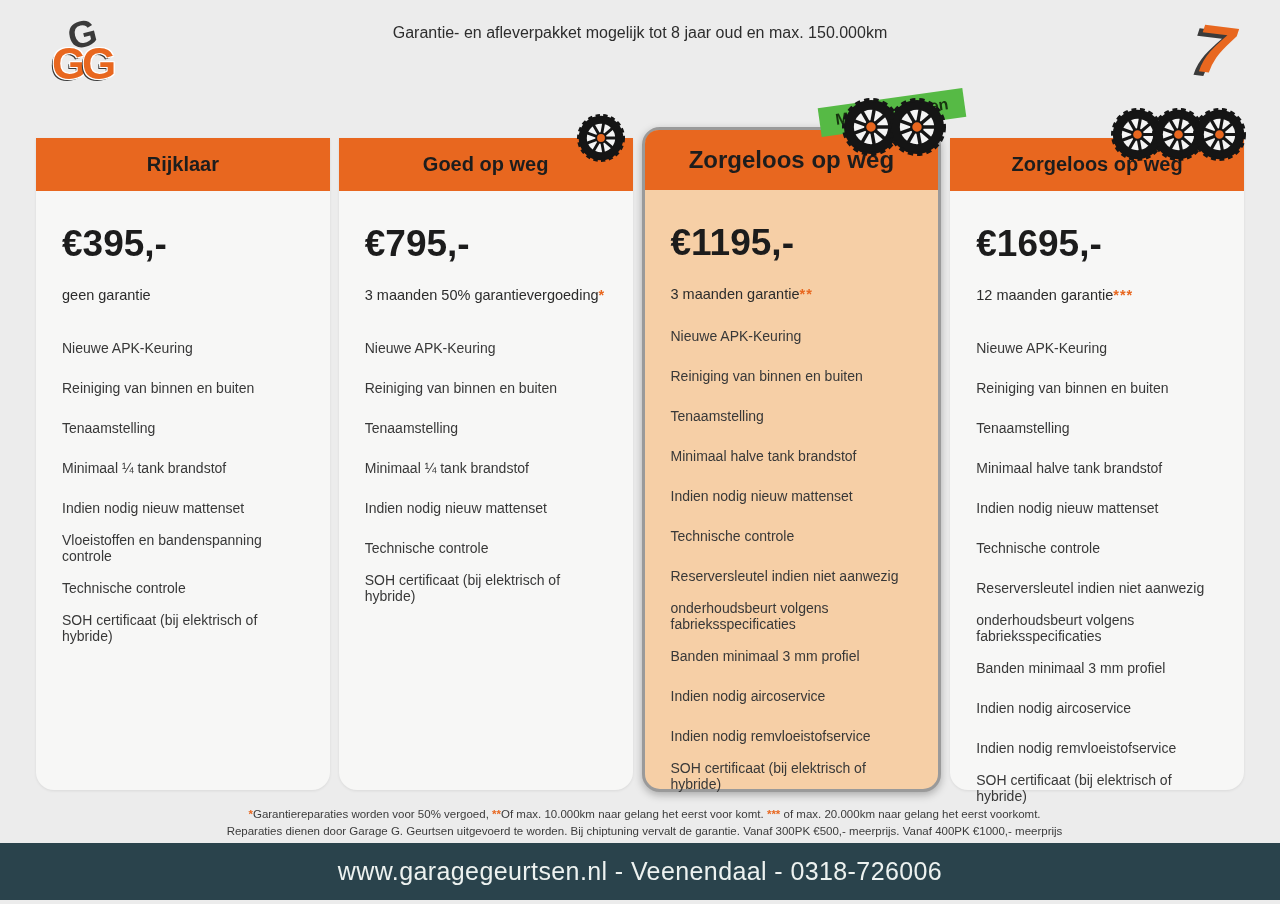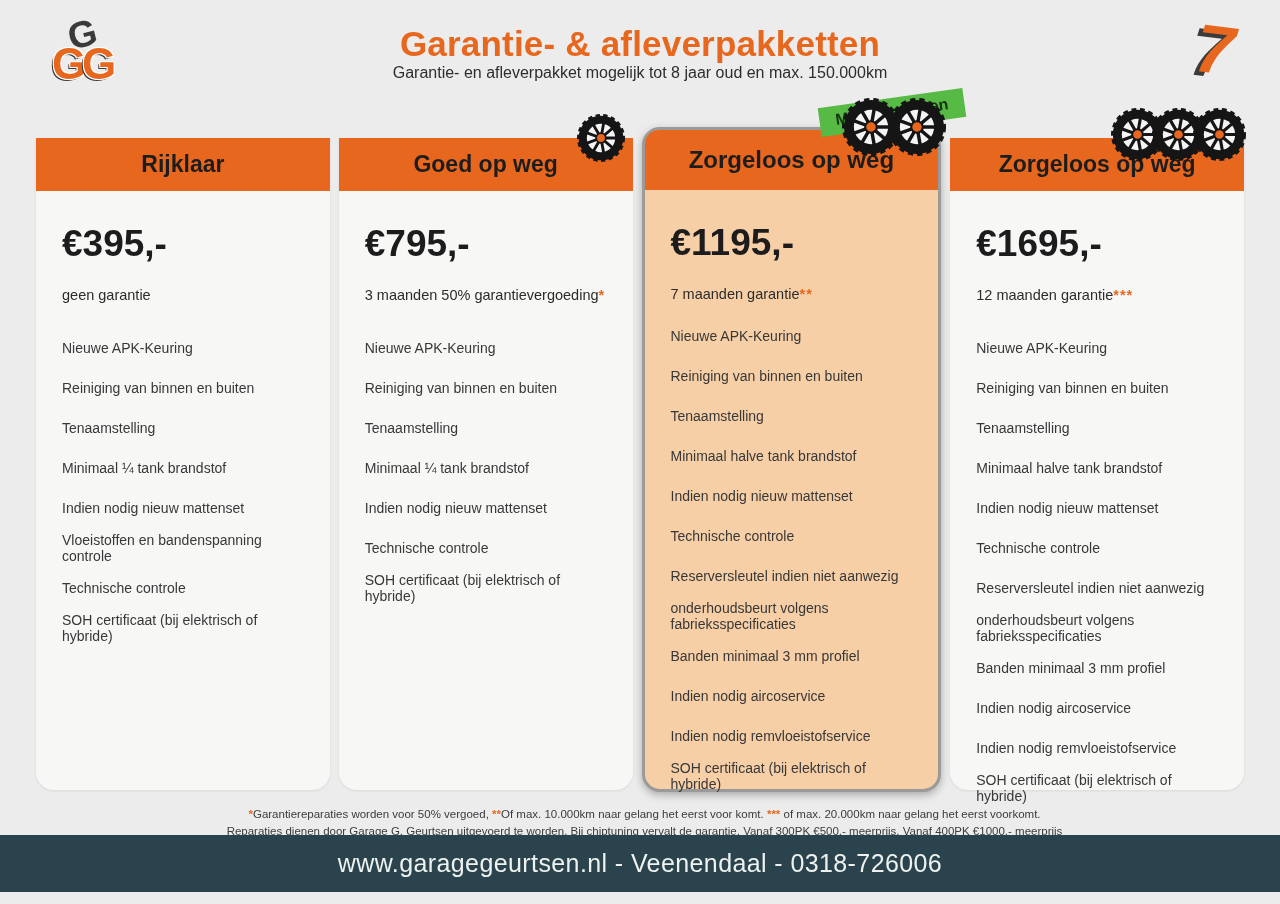--- a/index.html
+++ b/index.html
@@ -41,21 +41,21 @@
   }
   .card {
     position:relative; flex:1;
     background:#F7F7F6; height:652px;
     border-radius:0 0 18px 18px;
     box-shadow:0 1px 3px rgba(0,0,0,.08);
   }
   .card-header {
     background:#E8671F; height:53px;
     display:flex; align-items:center; justify-content:center;
-    font-size:23px; font-weight:800; color:#1d1d1d;
+    font-size:20px; font-weight:800; color:#1d1d1d;
   }
   .card.highlight {
     margin-top:-11px; height:665px;
     background:#F6CFA6;
     border:3px solid #9a9a9a; border-radius:18px;
     box-shadow:0 3px 8px rgba(0,0,0,.28);
   }
   .card.highlight .card-header { border-radius:14px 14px 0 0; height:60px; font-size:24px; }
 
   .card-body { padding:0 20px 0 26px; }
@@ -88,21 +88,21 @@
 
   
   .disclaimer {
     position:absolute; top:806px; left:0; width:100%;
     text-align:center; font-size:11.5px; line-height:17px; color:#3b3b3b;padding-left:9px;
   }
   .disclaimer .em { color:#E8671F; font-weight:700; }
 
   
   .footer {
-    position:absolute; left:0; bottom:12px; width:100%; height:57px;
+    position:absolute; left:0; bottom:4px; width:100%; height:57px;
     background:#2A434C; display:flex; align-items:center; justify-content:center;
   }
   .footer-text { color:#EDF2F0; font-size:25px; letter-spacing:.4px; }
 
   .hidden-defs { position:absolute; width:0; height:0; overflow:hidden; }
 </style>
 </head>
 <body>
 
 <svg class="hidden-defs" aria-hidden="true">
@@ -126,21 +126,20 @@
     </g>
   </defs>
 </svg>
 
 <div class="top">
   <div class="logo">
     <span class="g-dark">G</span>
     <span class="g-o1">G</span>
     <span class="g-o2">G</span>
   </div>
-  <div class="title">Garantie- &amp; afleverpakketten</div>
   <div class="subtitle">Garantie- en afleverpakket mogelijk tot 8 jaar oud en max. 150.000km</div>
   <div class="seven">7</div>
 </div>
 
 <div class="cards">
   <div class="card">
 
     <div class="card-header">
       <span>Rijklaar</span>
     </div>
@@ -198,21 +197,21 @@
         <svg viewBox="0 0 44 44" class="tire">
           <use href="#tire-shape"></use>
         </svg>
       </div>
     <div class="card-header">
       <span>Zorgeloos op weg</span>
     </div>
     <div class="card-body">
       <div class="price">€1195,-</div>
       <div class="warranty">
-        <span>7 maanden garantie</span><span class="mark">**</span>
+        <span>3 maanden garantie</span><span class="mark">**</span>
       </div>
       <ul class="features">
           <li>Nieuwe APK-Keuring</li>
           <li>Reiniging van binnen en buiten</li>
           <li>Tenaamstelling</li>
           <li>Minimaal halve tank brandstof</li>
           <li>Indien nodig nieuw mattenset</li>
           <li>Technische controle</li>
           <li>Reserversleutel indien niet aanwezig</li>
           <li>onderhoudsbeurt volgens fabrieksspecificaties</li>

